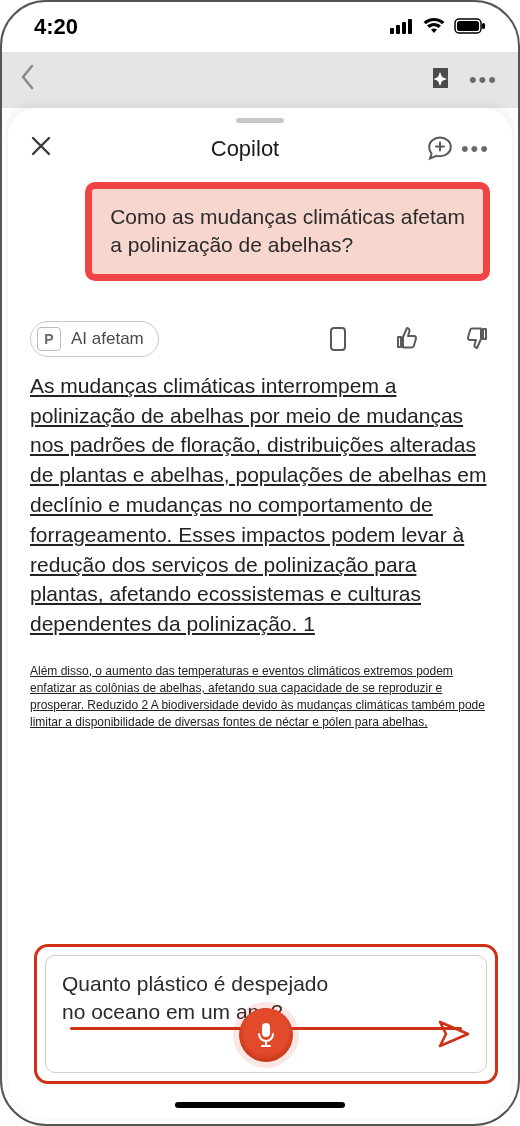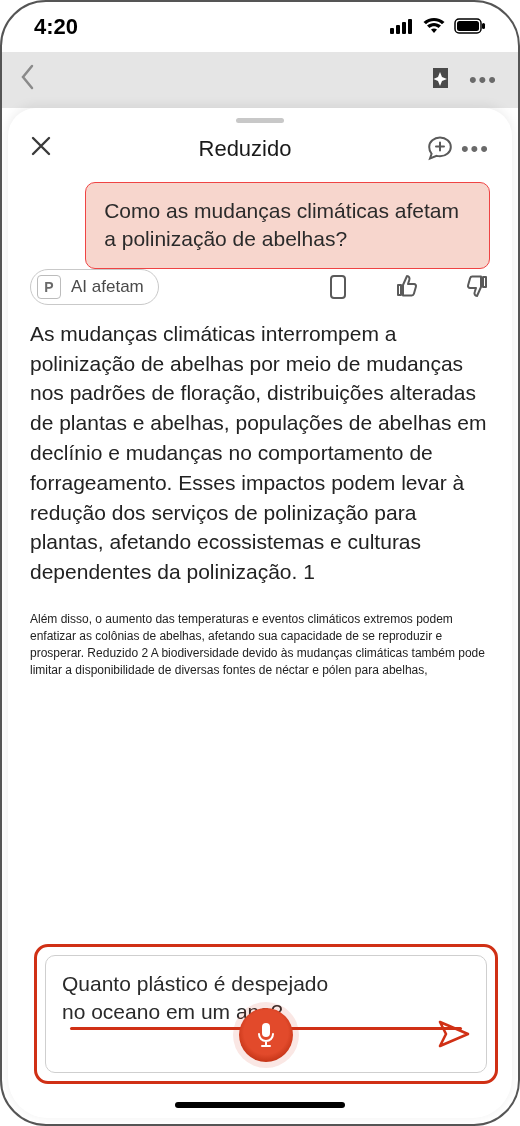--- a/index.html
+++ b/index.html
@@ -34,39 +34,40 @@
     .sheet-header {
       display: flex; align-items: center; padding: 6px 22px 14px;
     }
     .sheet-header .x { font-size: 26px; color: #3a3a3a; width: 40px; }
     .sheet-header .ctr { flex: 1; text-align: center; font-size: 22px; color: #1a1a1a; }
     .sheet-header .newchat { width: 40px; display:flex; justify-content:center; }
     .sheet-header .more { width: 30px; text-align: right; font-size: 22px; color: #6a6a6a; letter-spacing: 2px; }
     .convo { flex: 1; overflow: hidden; padding: 4px 22px 0; position: relative; }
     .user-bubble {
       margin-left: auto; max-width: 88%;
-      background: #f7d6cd; border: 1px solid #ef4444;
+      background: #f7d6cd; border: 7px solid #ef4444;
       border-radius: 10px; padding: 14px 18px;
       color: #2b2b2b; font-size: 21px; line-height: 1.35;
+      margin-bottom: 40px;
     }
     .ai-badge-row {
       display: flex; align-items: center; gap: 16px; margin-bottom: 14px;
     }
     .ai-badge {
       display: inline-flex; align-items: center; gap: 10px;
       border: 1px solid #c9c9c9; border-radius: 20px; padding: 5px 14px 5px 6px;
       font-size: 17px; color: #4a4a4a;
     }
     .p-square { width: 24px; height: 24px; border: 1px solid #bcbcbc; border-radius: 4px; display:flex; align-items:center; justify-content:center; font-size: 14px; color:#6a6a6a; font-weight:600; }
     .ai-actions { margin-left: auto; display: flex; gap: 44px; }
     .icon-btn { color: #5a5a5a; display:inline-flex; }
     .ai-text {
       font-size: 21px; line-height: 1.42; color: #222;
     }
-    .ai-text p { margin-bottom: 24px; }
+    .ai-text p { margin-bottom: 24px; text-decoration: underline; }
     .ref { font-size: 12px; }
     .fade-bottom {
       position: absolute; left: 0; right: 0; bottom: 0; height: 40px;
       background: linear-gradient(to bottom, rgba(255,255,255,0), #fff);
       pointer-events: none;
     }
     .input-area {
       position: absolute; left: 14px; right: 14px; bottom: 34px;
       border: 3px solid #d03015; border-radius: 14px; padding: 8px;
       background: transparent;
@@ -151,21 +152,21 @@
 
   <div class="sheet">
     <div class="handle"></div>
 
     <div class="sheet-header">
       <div class="x">
         <svg width="22" height="22" viewBox="0 0 22 22">
             <path d="M3 3 L19 19 M19 3 L3 19" stroke="#3a3a3a" stroke-width="2.4" stroke-linecap="round"></path>
           </svg>
       </div>
-      <div class="ctr">Reduzido</div>
+      <div class="ctr">Copilot</div>
       <div class="newchat">
         <svg width="30" height="30" viewBox="0 0 30 30">
             <path d="M15 3.5c6 0 10.8 4.2 10.8 9.4 0 5.2-4.8 9.4-10.8 9.4-1.2 0-2.3-.15-3.4-.45L5 24.5l1.6-4.7C5 18 4.2 15.6 4.2 12.9 4.2 7.7 9 3.5 15 3.5Z" fill="none" stroke="#5a5a5a" stroke-width="2"></path>
             <path d="M15 8.5 v8 M11 12.5 h8" stroke="#5a5a5a" stroke-width="2" stroke-linecap="round"></path>
           </svg>
       </div>
       <div class="more">•••</div>
     </div>
 
     <div class="convo">

